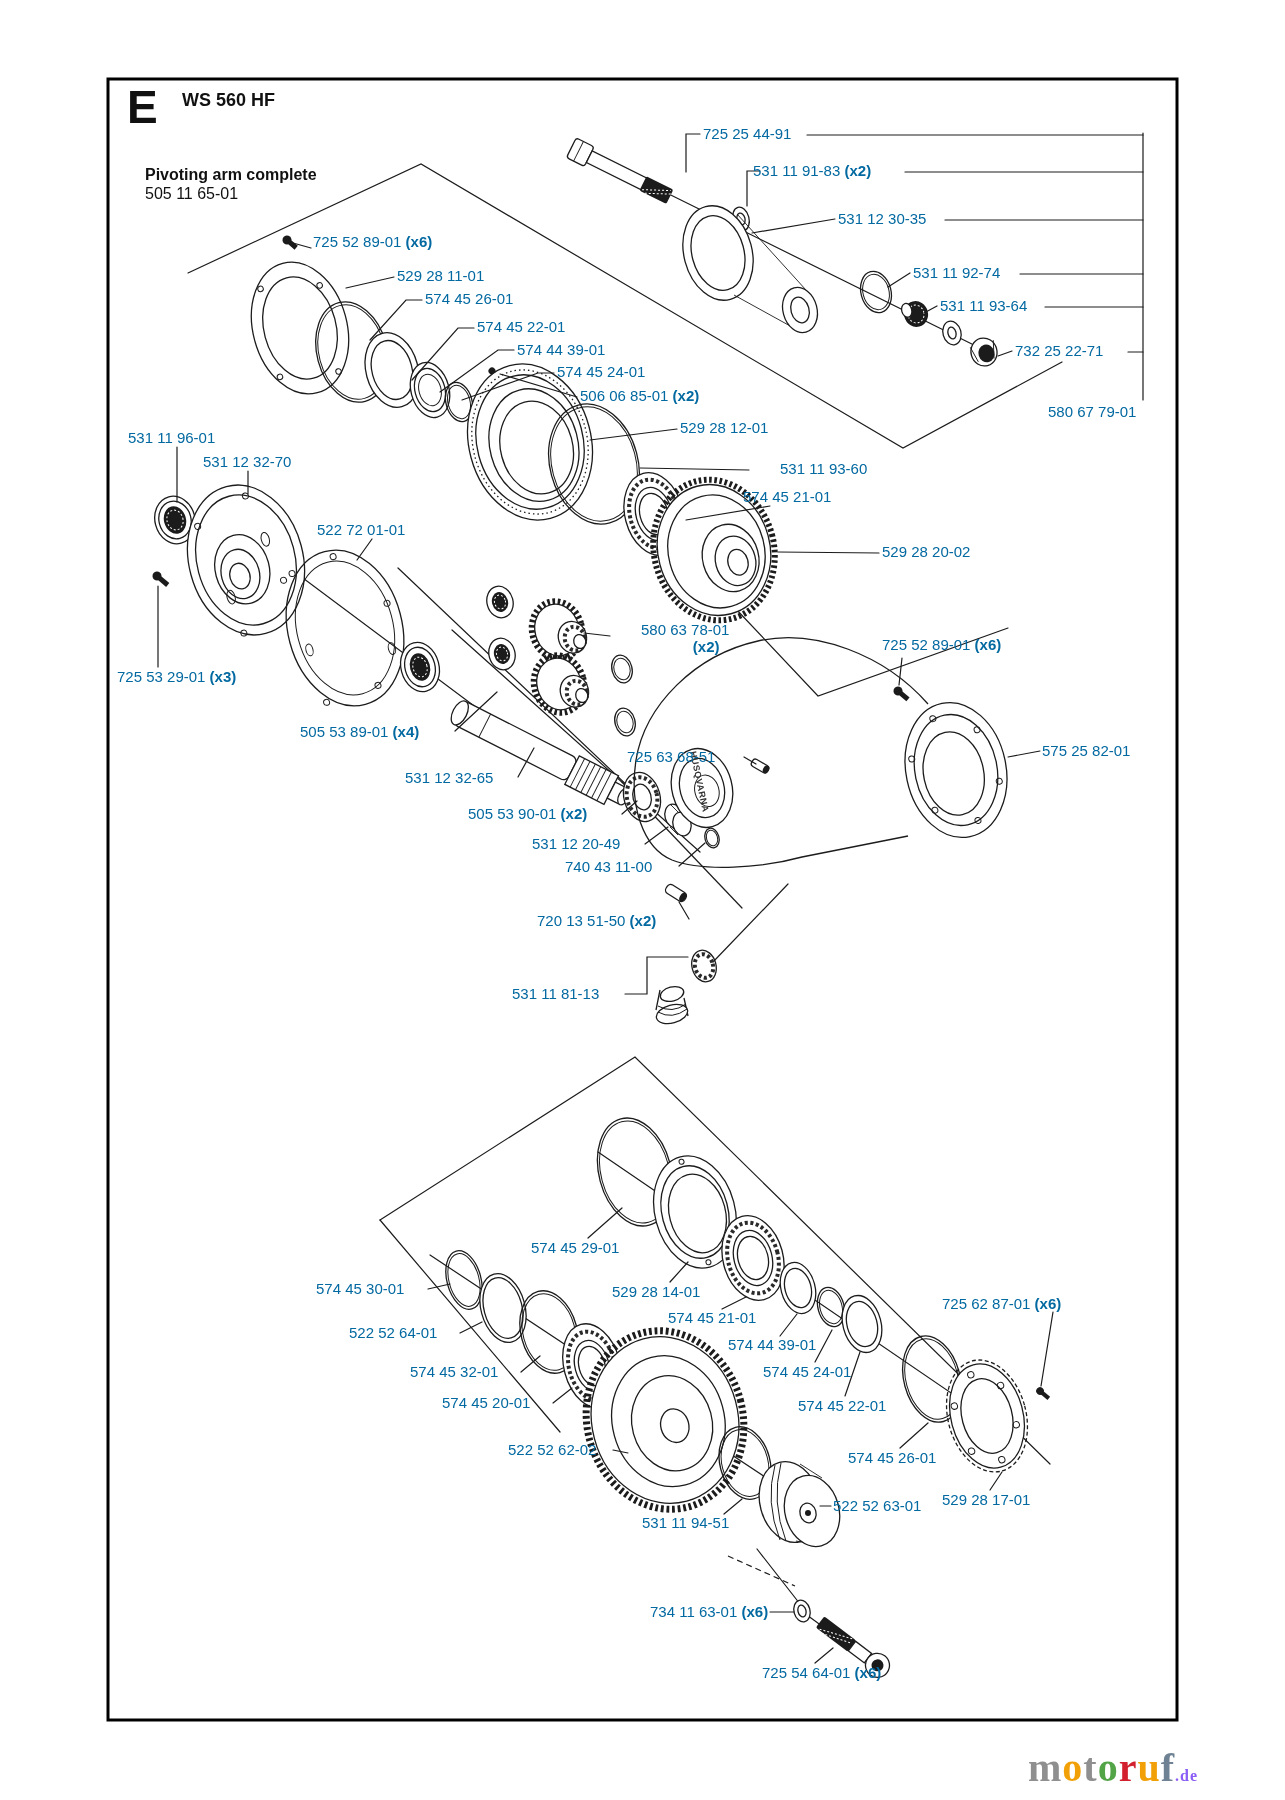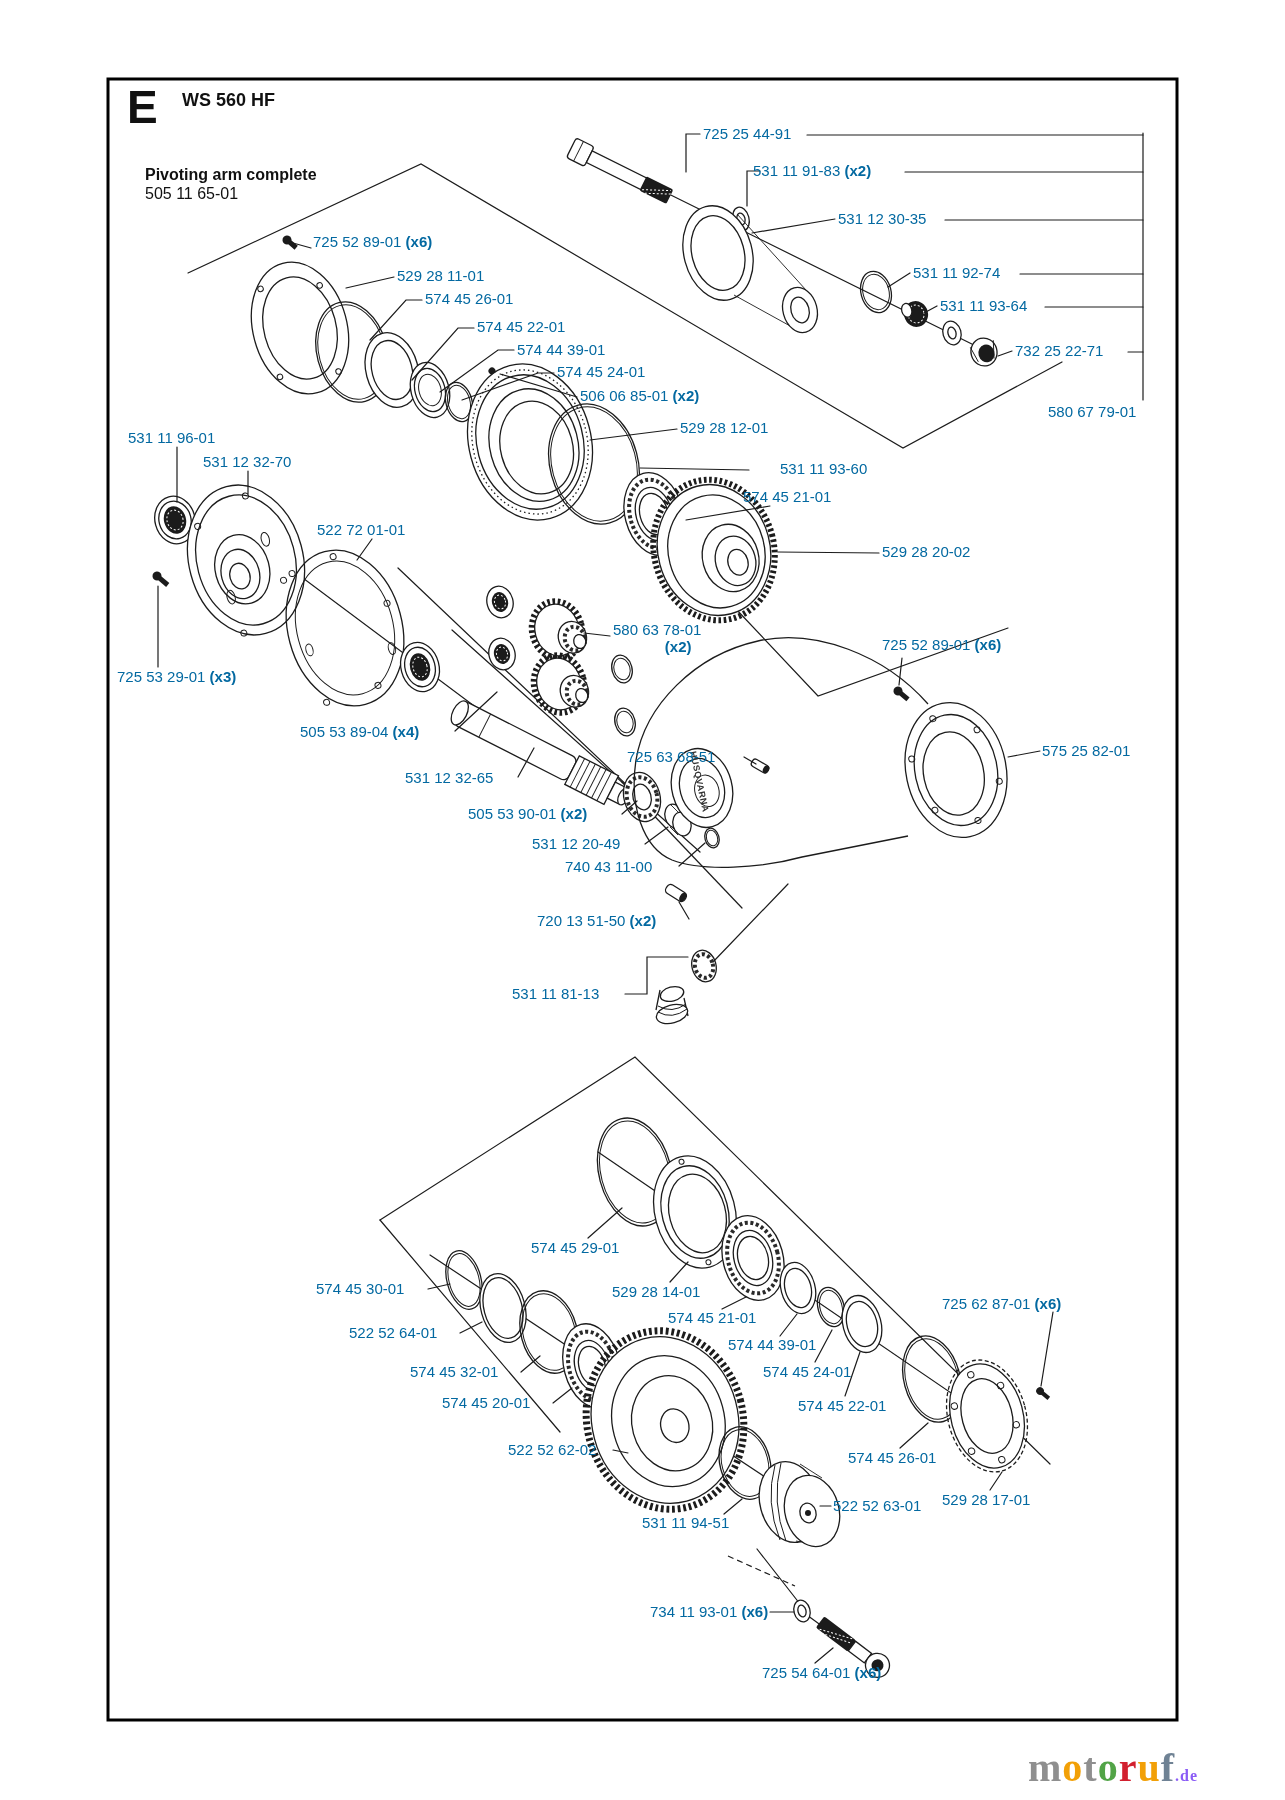--- a/index.html
+++ b/index.html
@@ -495,24 +495,24 @@
       <div class="label" style="left: 557px; top: 364px;"><span>574 45 24-01</span></div>
       <div class="label" style="left: 580px; top: 388px;"><span>506 06 85-01</span><span class="qty"> (x2)</span></div>
       <div class="label" style="left: 680px; top: 420px;"><span>529 28 12-01</span></div>
       <div class="label" style="left: 780px; top: 461px;"><span>531 11 93-60</span></div>
       <div class="label" style="left: 743px; top: 489px;"><span>574 45 21-01</span></div>
       <div class="label" style="left: 882px; top: 544px;"><span>529 28 20-02</span></div>
       <div class="label" style="left: 128px; top: 430px;"><span>531 11 96-01</span></div>
       <div class="label" style="left: 203px; top: 454px;"><span>531 12 32-70</span></div>
       <div class="label" style="left: 317px; top: 522px;"><span>522 72 01-01</span></div>
       <div class="label" style="left: 117px; top: 669px;"><span>725 53 29-01</span><span class="qty"> (x3)</span></div>
-      <div class="label stack" style="left: 613px; top: 622px;"><span>580 63 78-01</span><span class="qty">(x2)</span></div>
+      <div class="label stack" style="left: 641px; top: 622px;"><span>580 63 78-01</span><span class="qty">(x2)</span></div>
       <div class="label" style="left: 882px; top: 637px;"><span>725 52 89-01</span><span class="qty"> (x6)</span></div>
       <div class="label" style="left: 1042px; top: 743px;"><span>575 25 82-01</span></div>
-      <div class="label" style="left: 300px; top: 724px;"><span>505 53 89-04</span><span class="qty"> (x4)</span></div>
+      <div class="label" style="left: 300px; top: 724px;"><span>505 53 89-01</span><span class="qty"> (x4)</span></div>
       <div class="label" style="left: 405px; top: 770px;"><span>531 12 32-65</span></div>
       <div class="label" style="left: 627px; top: 749px;"><span>725 63 68-51</span></div>
       <div class="label" style="left: 468px; top: 806px;"><span>505 53 90-01</span><span class="qty"> (x2)</span></div>
       <div class="label" style="left: 532px; top: 836px;"><span>531 12 20-49</span></div>
       <div class="label" style="left: 565px; top: 859px;"><span>740 43 11-00</span></div>
       <div class="label" style="left: 537px; top: 913px;"><span>720 13 51-50</span><span class="qty"> (x2)</span></div>
       <div class="label" style="left: 512px; top: 986px;"><span>531 11 81-13</span></div>
       <div class="label" style="left: 531px; top: 1240px;"><span>574 45 29-01</span></div>
       <div class="label" style="left: 316px; top: 1281px;"><span>574 45 30-01</span></div>
       <div class="label" style="left: 349px; top: 1325px;"><span>522 52 64-01</span></div>
@@ -522,18 +522,18 @@
       <div class="label" style="left: 612px; top: 1284px;"><span>529 28 14-01</span></div>
       <div class="label" style="left: 668px; top: 1310px;"><span>574 45 21-01</span></div>
       <div class="label" style="left: 728px; top: 1337px;"><span>574 44 39-01</span></div>
       <div class="label" style="left: 763px; top: 1364px;"><span>574 45 24-01</span></div>
       <div class="label" style="left: 798px; top: 1398px;"><span>574 45 22-01</span></div>
       <div class="label" style="left: 848px; top: 1450px;"><span>574 45 26-01</span></div>
       <div class="label" style="left: 942px; top: 1296px;"><span>725 62 87-01</span><span class="qty"> (x6)</span></div>
       <div class="label" style="left: 942px; top: 1492px;"><span>529 28 17-01</span></div>
       <div class="label" style="left: 833px; top: 1498px;"><span>522 52 63-01</span></div>
       <div class="label" style="left: 642px; top: 1515px;"><span>531 11 94-51</span></div>
-      <div class="label" style="left: 650px; top: 1604px;"><span>734 11 93-01</span><span class="qty"> (x6)</span></div>
+      <div class="label" style="left: 650px; top: 1604px;"><span>734 11 63-01</span><span class="qty"> (x6)</span></div>
       <div class="label" style="left: 762px; top: 1665px;"><span>725 54 64-01</span><span class="qty"> (x6)</span></div>
     </div>
 
   <div id="watermark"><span style="color: rgb(143, 143, 143);">m</span><span style="color: rgb(242, 160, 7);">o</span><span style="color: rgb(143, 143, 143);">t</span><span style="color: rgb(82, 164, 71);">o</span><span style="color: rgb(210, 32, 47);">r</span><span style="color: rgb(242, 160, 7);">u</span><span style="color: rgb(111, 130, 148);">f</span><span class="tld">.de</span></div>
 </div>
 
 </body></html>

